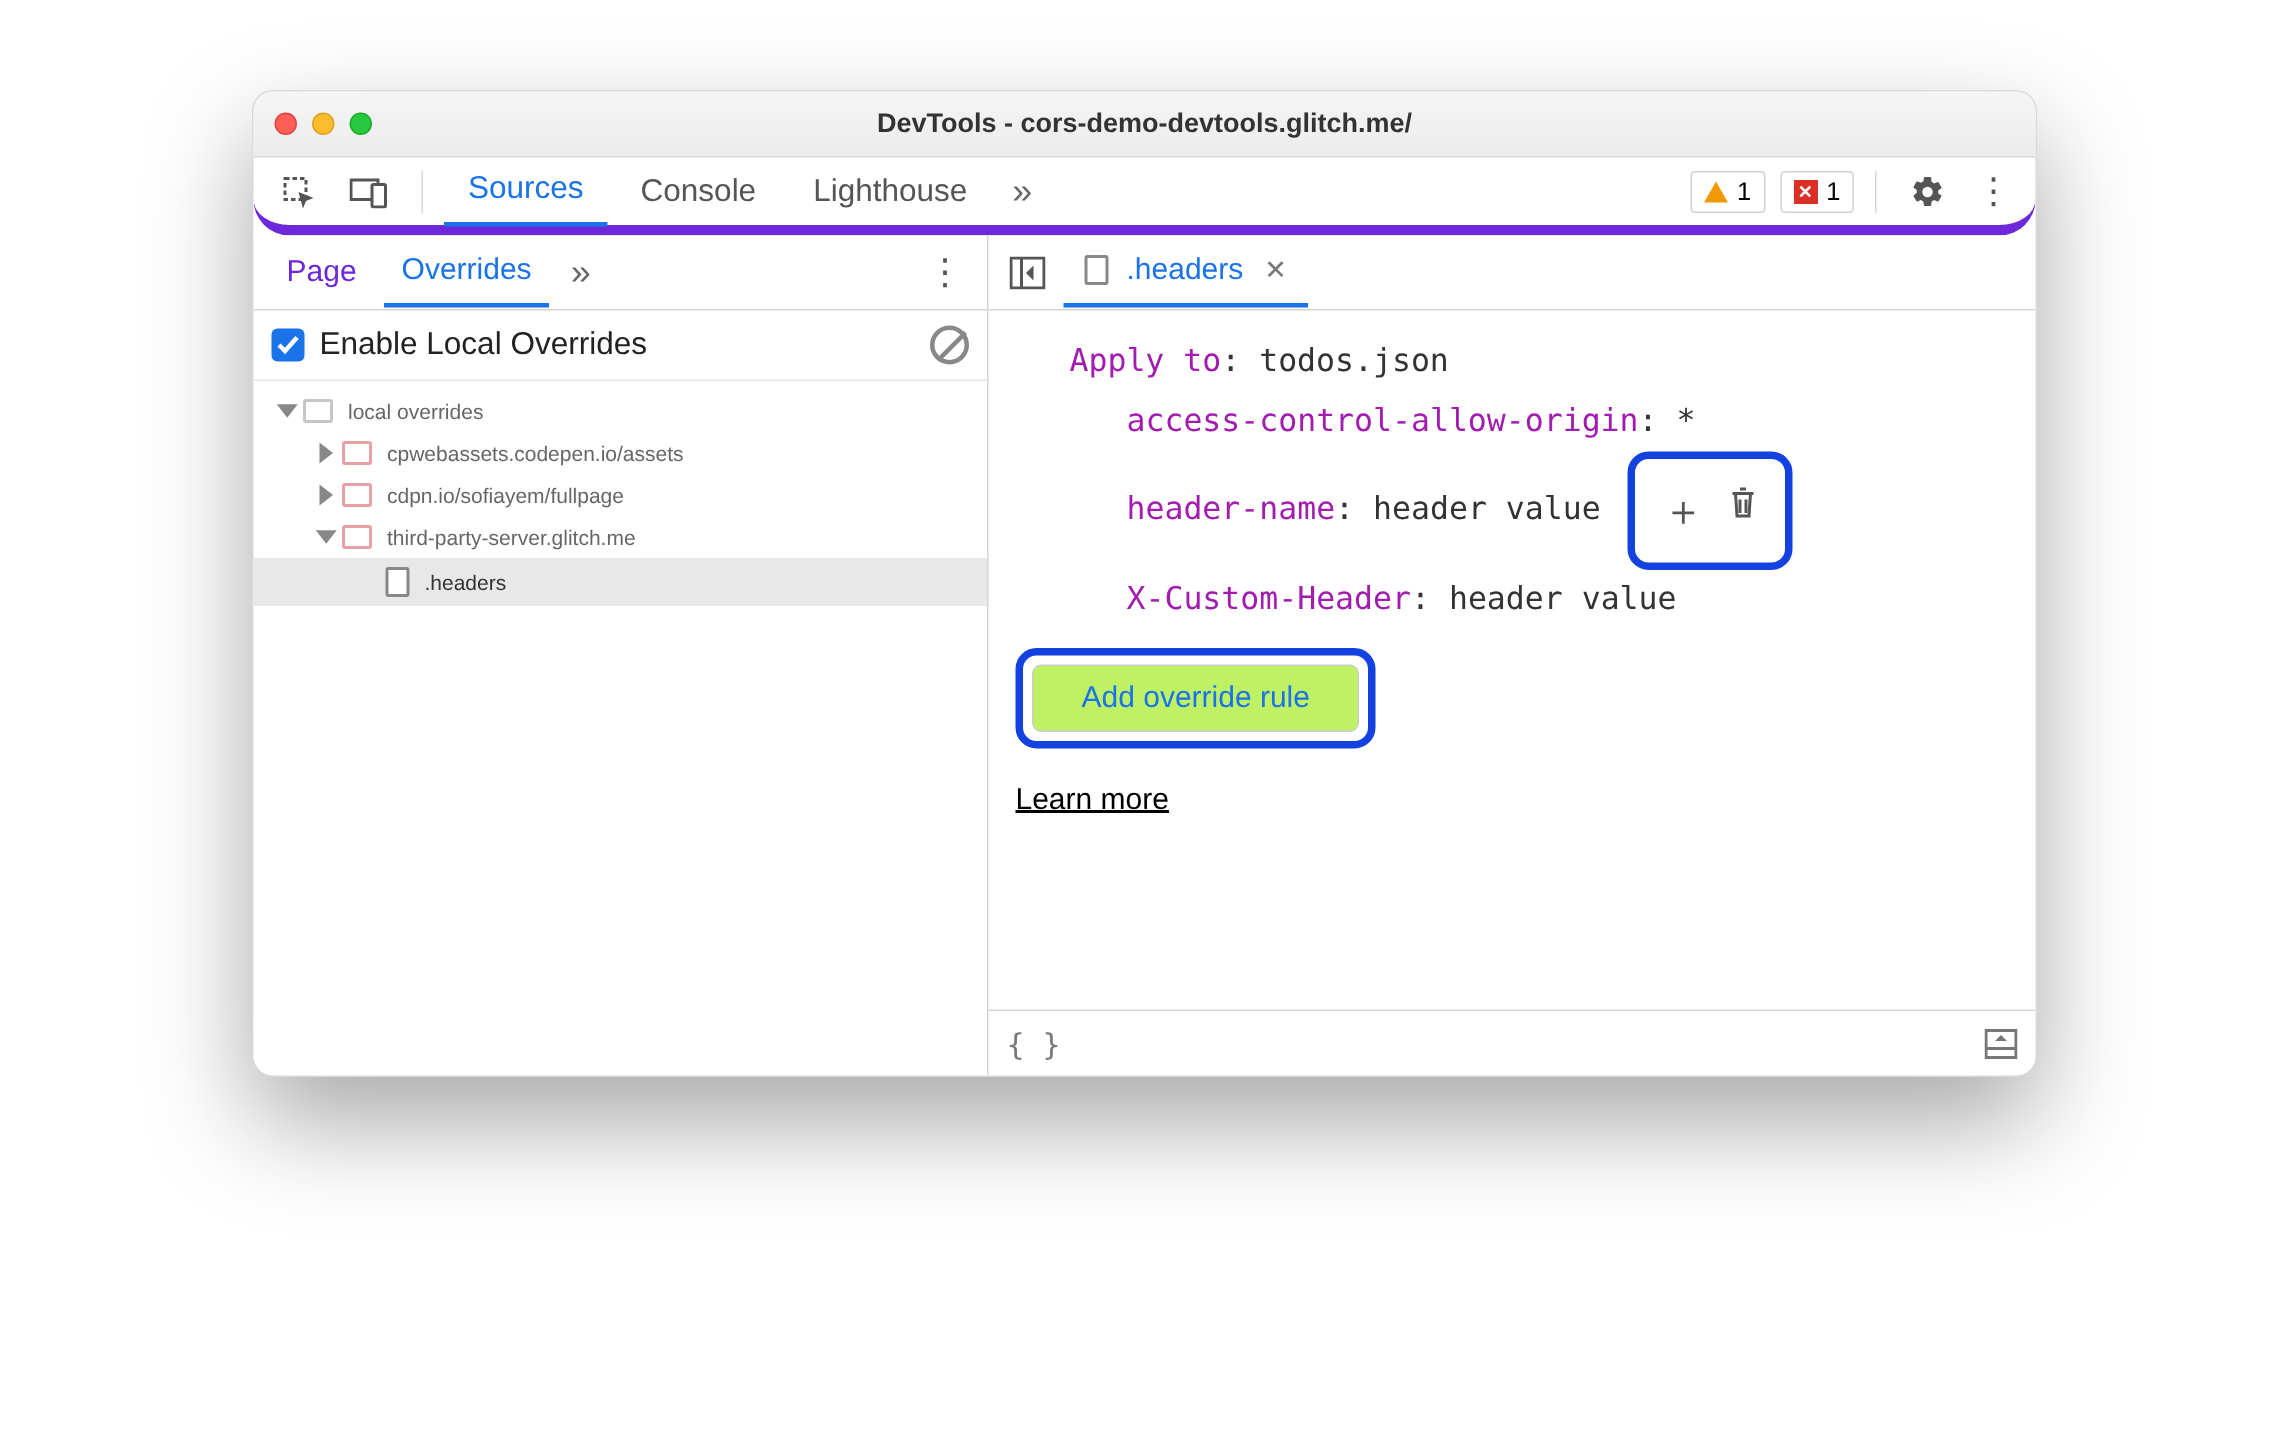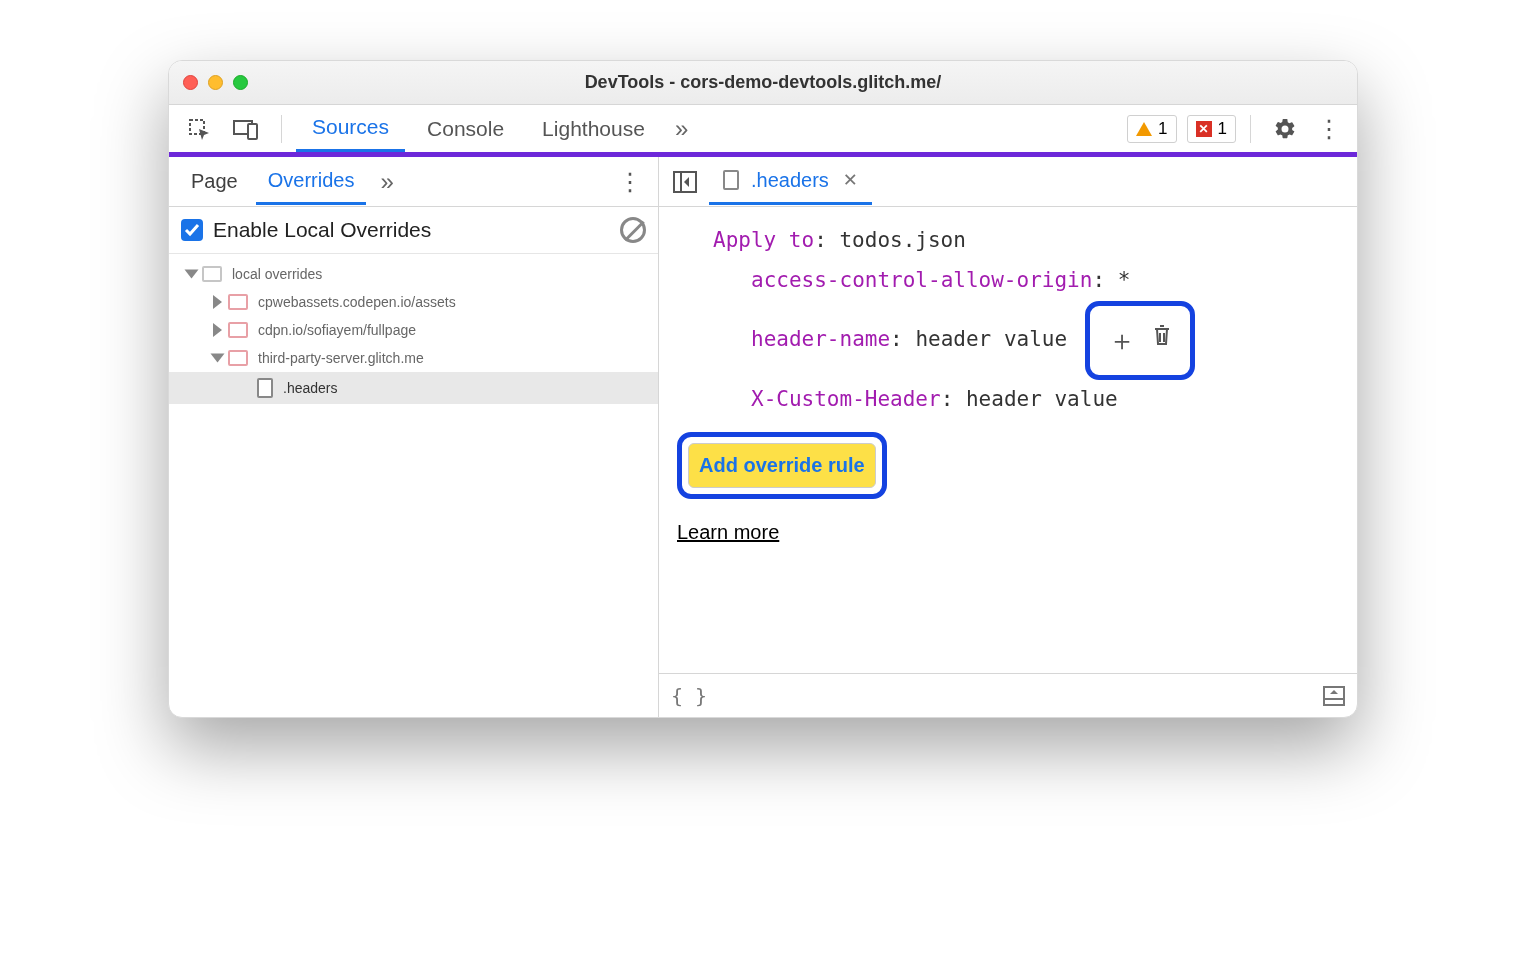--- a/index.html
+++ b/index.html
@@ -33,36 +33,37 @@
   .traffic { display: flex; gap: 10px; }
   .dot { width: 15px; height: 15px; border-radius: 50%; }
   .dot.red { background:#ff5f56; border:1px solid #e0443e;}
   .dot.yel { background:#ffbd2e; border:1px solid #dea123;}
   .dot.grn { background:#27c93f; border:1px solid #1aab29;}
   .title { position:absolute; left:0; right:0; text-align:center; font-weight:600; font-size:18px; color:#333; }
   .toolbar {
     height: 52px;
     display:flex;
     align-items:center;
-    border-bottom: 5px solid #6d28d9;
+    border-bottom: 7px solid #6d28d9;
     padding: 0 10px;
     gap: 6px;
+    border-radius: 24px;
   }
   .tb-btn { padding: 4px 8px; color:#555; cursor:pointer; display:flex; align-items:center; }
   .divider { width:1px; height:28px; background:#d6d6d6; margin:0 8px; }
   .tab { font-size:21px; color:#555; padding: 10px 16px; cursor:pointer; }
   .tab.active { color:#1a73e8; border-bottom:3px solid #1a73e8; font-weight:500; }
   .spacer { flex:1; }
   .badge { display:flex; align-items:center; gap:6px; border:1px solid #d0d0d0; padding:3px 8px; border-radius:3px; font-size:17px; background:#fff;}
   .badge .tri { width:0;height:0;border-left:8px solid transparent;border-right:8px solid transparent;border-bottom:14px solid #f29900;}
   .badge .err { width:16px;height:16px;background:#d93025;color:#fff;font-size:12px;display:flex;align-items:center;justify-content:center;font-weight:bold;}
   .content { display:flex; height: 560px; }
   .left { width: 490px; border-right:1px solid #d6d6d6; display:flex; flex-direction:column; }
   .left-tabs { display:flex; align-items:center; height:50px; border-bottom:1px solid #d6d6d6; padding:0 10px; gap:6px; }
-  .ltab { font-size:20px; color:#404040; padding:10px 12px; cursor:pointer; }
+  .ltab { font-size:20px; color:#6d28d9; padding:10px 12px; cursor:pointer; }
   .ltab.active { color:#1a73e8; border-bottom:3px solid #1a73e8; font-weight:500;}
   .enable-row { display:flex; align-items:center; gap:10px; padding:10px 12px; border-bottom:1px solid #e6e6e6; }
   .checkbox { width:22px;height:22px;border-radius:4px;background:#1a73e8;display:flex;align-items:center;justify-content:center; }
   .enable-row span { font-size:21px; color:#222; }
   .tree { padding:6px 0; font-size:14px; color:#666; }
   .tree-row { display:flex; align-items:center; gap:6px; padding:6px 10px; }
   .tree-row.d1 { padding-left: 18px; }
   .tree-row.d2 { padding-left: 44px; }
   .tree-row.d3 { padding-left: 88px; }
   .tree-row.selected { background:#e8e8e8; color:#333; }
@@ -75,21 +76,21 @@
   .right-tabs { display:flex; align-items:center; height:50px; border-bottom:1px solid #d6d6d6; padding:0 6px; gap:4px;}
   .filetab { display:flex; align-items:center; gap:8px; padding:10px 14px; color:#555; font-size:20px; border-bottom:3px solid #1a73e8; color:#1a73e8;}
   .editor { flex:1; padding:14px 18px; font-family: 'Menlo','Monaco',monospace; font-size:21px; line-height:1.9; color:#333; position:relative; white-space:nowrap; overflow:hidden;}
   .kw { color:#a21caf;margin-left:36px; }
   .hval { color:#333; }
   .editor-row { display:flex; align-items:center; gap:10px; }
   .indent { padding-left:38px; }
   .highlight-ring { border:5px solid #1442e0; border-radius:14px; padding:2px 6px; display:inline-flex; align-items:center; }
   .plus-del { display:inline-flex; gap:16px; align-items:center; padding:6px 12px; }
   .plus { font-size:28px; color:#555; font-weight:300;}
-  .btn { border:1px solid #ccc; border-radius:6px; padding:10px 10px; font-size:20px; color:#1a73e8; background:#fde047; cursor:pointer; font-weight:700;}
+  .btn { border:1px solid #ccc; border-radius:6px; padding:10px 32px; font-size:20px; color:#1a73e8; background:#bef264; cursor:pointer; font-weight:400;}
   .learn { color:#000000; text-decoration:underline; font-family:-apple-system,sans-serif; font-size:20px; }
   .bottom-bar { height:44px; border-top:1px solid #d6d6d6; display:flex; align-items:center; padding:0 12px; justify-content:space-between; color:#777;}
   .braces { font-size:20px; font-family:monospace; }
   .ban-icon { width:26px;height:26px;border:3px solid #888;border-radius:50%;position:relative;margin-left:auto;}
   .ban-icon::after{content:'';position:absolute;width:3px;height:26px;background:#888;left:10px;top:-2px;transform:rotate(45deg);}
   .more { font-size:24px; color:#555; padding:0 6px; cursor:pointer;}
   .gear { width:24px;height:24px; }
   .drawer-icon svg { display:block; }
   .close-x { font-size:18px; color:#777; margin-left:6px; cursor:pointer;}
   .chevrons { font-size:24px; color:#666; letter-spacing:-3px;}

